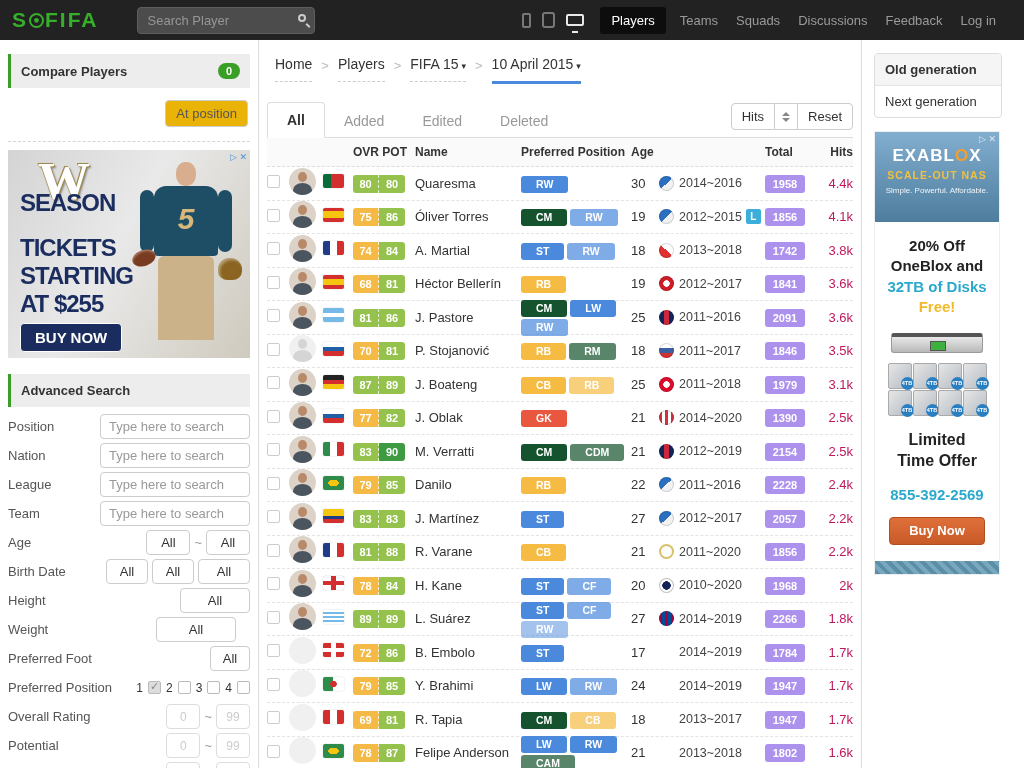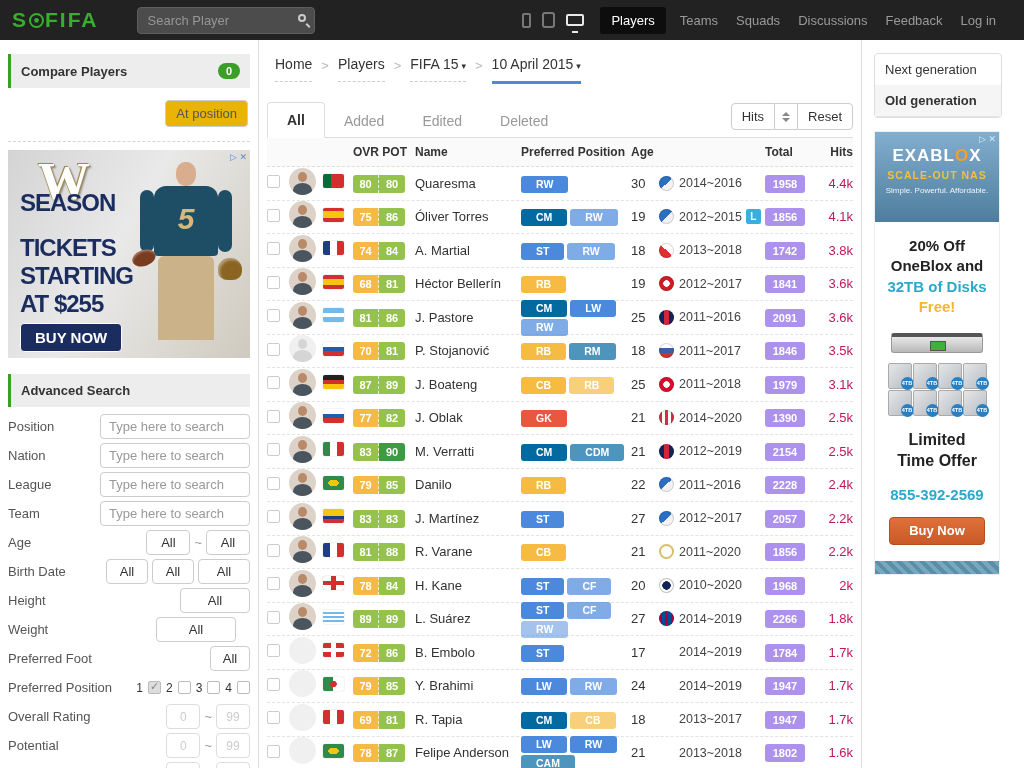--- a/index.html
+++ b/index.html
@@ -161,21 +161,21 @@
   .rating { display:inline-flex; }
   .rhalf { width:26px; height:18px; line-height:18px; text-align:center; color:#fff;
     font-size:11px; font-weight:bold; }
   .rhalf.ovr { border-radius:3px 0 0 3px; border-right:1px dashed rgba(255,255,255,.75); }
   .rhalf.pot { border-radius:0 3px 3px 0; }
   .rc-g { background:#94c24d; } .rc-d { background:#3f9b43; } .rc-y { background:#f5b945; }
   .pname { font-size:13px; color:#333; text-decoration:none; cursor:pointer; white-space:nowrap;
     overflow:hidden; display:block; padding-right:4px; }
   .pbadge { display:inline-block; height:17px; line-height:17px; padding:0 15px; border-radius:3px;
     color:#fff; font-size:10.5px; font-weight:bold; margin-right:3px; }
-  .pc-att { background:#4a89dc; } .pc-mid { background:#0369a1; }
+  .pc-att { background:#4a89dc; } .pc-mid { background:#14532d; }
   .pc-def { background:#f6bb42; } .pc-gk { background:#e9573f; }
   .fade1 { opacity:.7; } .fade2 { opacity:.5; }
   .agecell { font-size:13px; color:#333; }
   .crest { width:15px; height:15px; border-radius:50%; display:inline-block; margin-right:5px;
     box-shadow:inset 0 0 0 1px rgba(0,0,0,.15); flex:0 0 15px; }
   .cr-porto { background:linear-gradient(135deg,#2a6fc0 50%,#f2f2f2 50%); }
   .cr-monaco { background:linear-gradient(45deg,#e03030 50%,#fff 50%); }
   .cr-arsenal { background:radial-gradient(circle,#fff 0 3px,#d01c24 3.5px); }
   .cr-psg { background:linear-gradient(90deg,#11255c 35%,#d0263c 35% 65%,#11255c 65%); }
   .cr-maribor { background:linear-gradient(180deg,#fff 33%,#3b5fa0 33% 66%,#d03030 66%); }
@@ -793,22 +793,22 @@
           <span class="years">2013~2018</span>
         </span>
         <span class="c-total"><b class="tbadge">1802</b></span>
         <span class="c-hits hitscell">1.6k</span>
       </div>
     </div>
 </div>
 
 <div class="right-col">
   <div class="optbox">
+    <div class="opt on">Old generation</div>
     <div class="opt">Next generation</div>
-    <div class="opt on">Old generation</div>
   </div>
 
   <div class="ad-right">
     <div class="exa-top">
       <span class="adchoices" style="color:#dce8f2;">▷ ✕</span>
       <div class="exa-brand"><span>EXABL</span><span class="o">O</span><span>X</span></div>
       <div class="exa-tag">SCALE-OUT NAS</div>
       <div class="exa-sub">Simple. Powerful. Affordable.</div>
     </div>
     <div class="exa-body">

